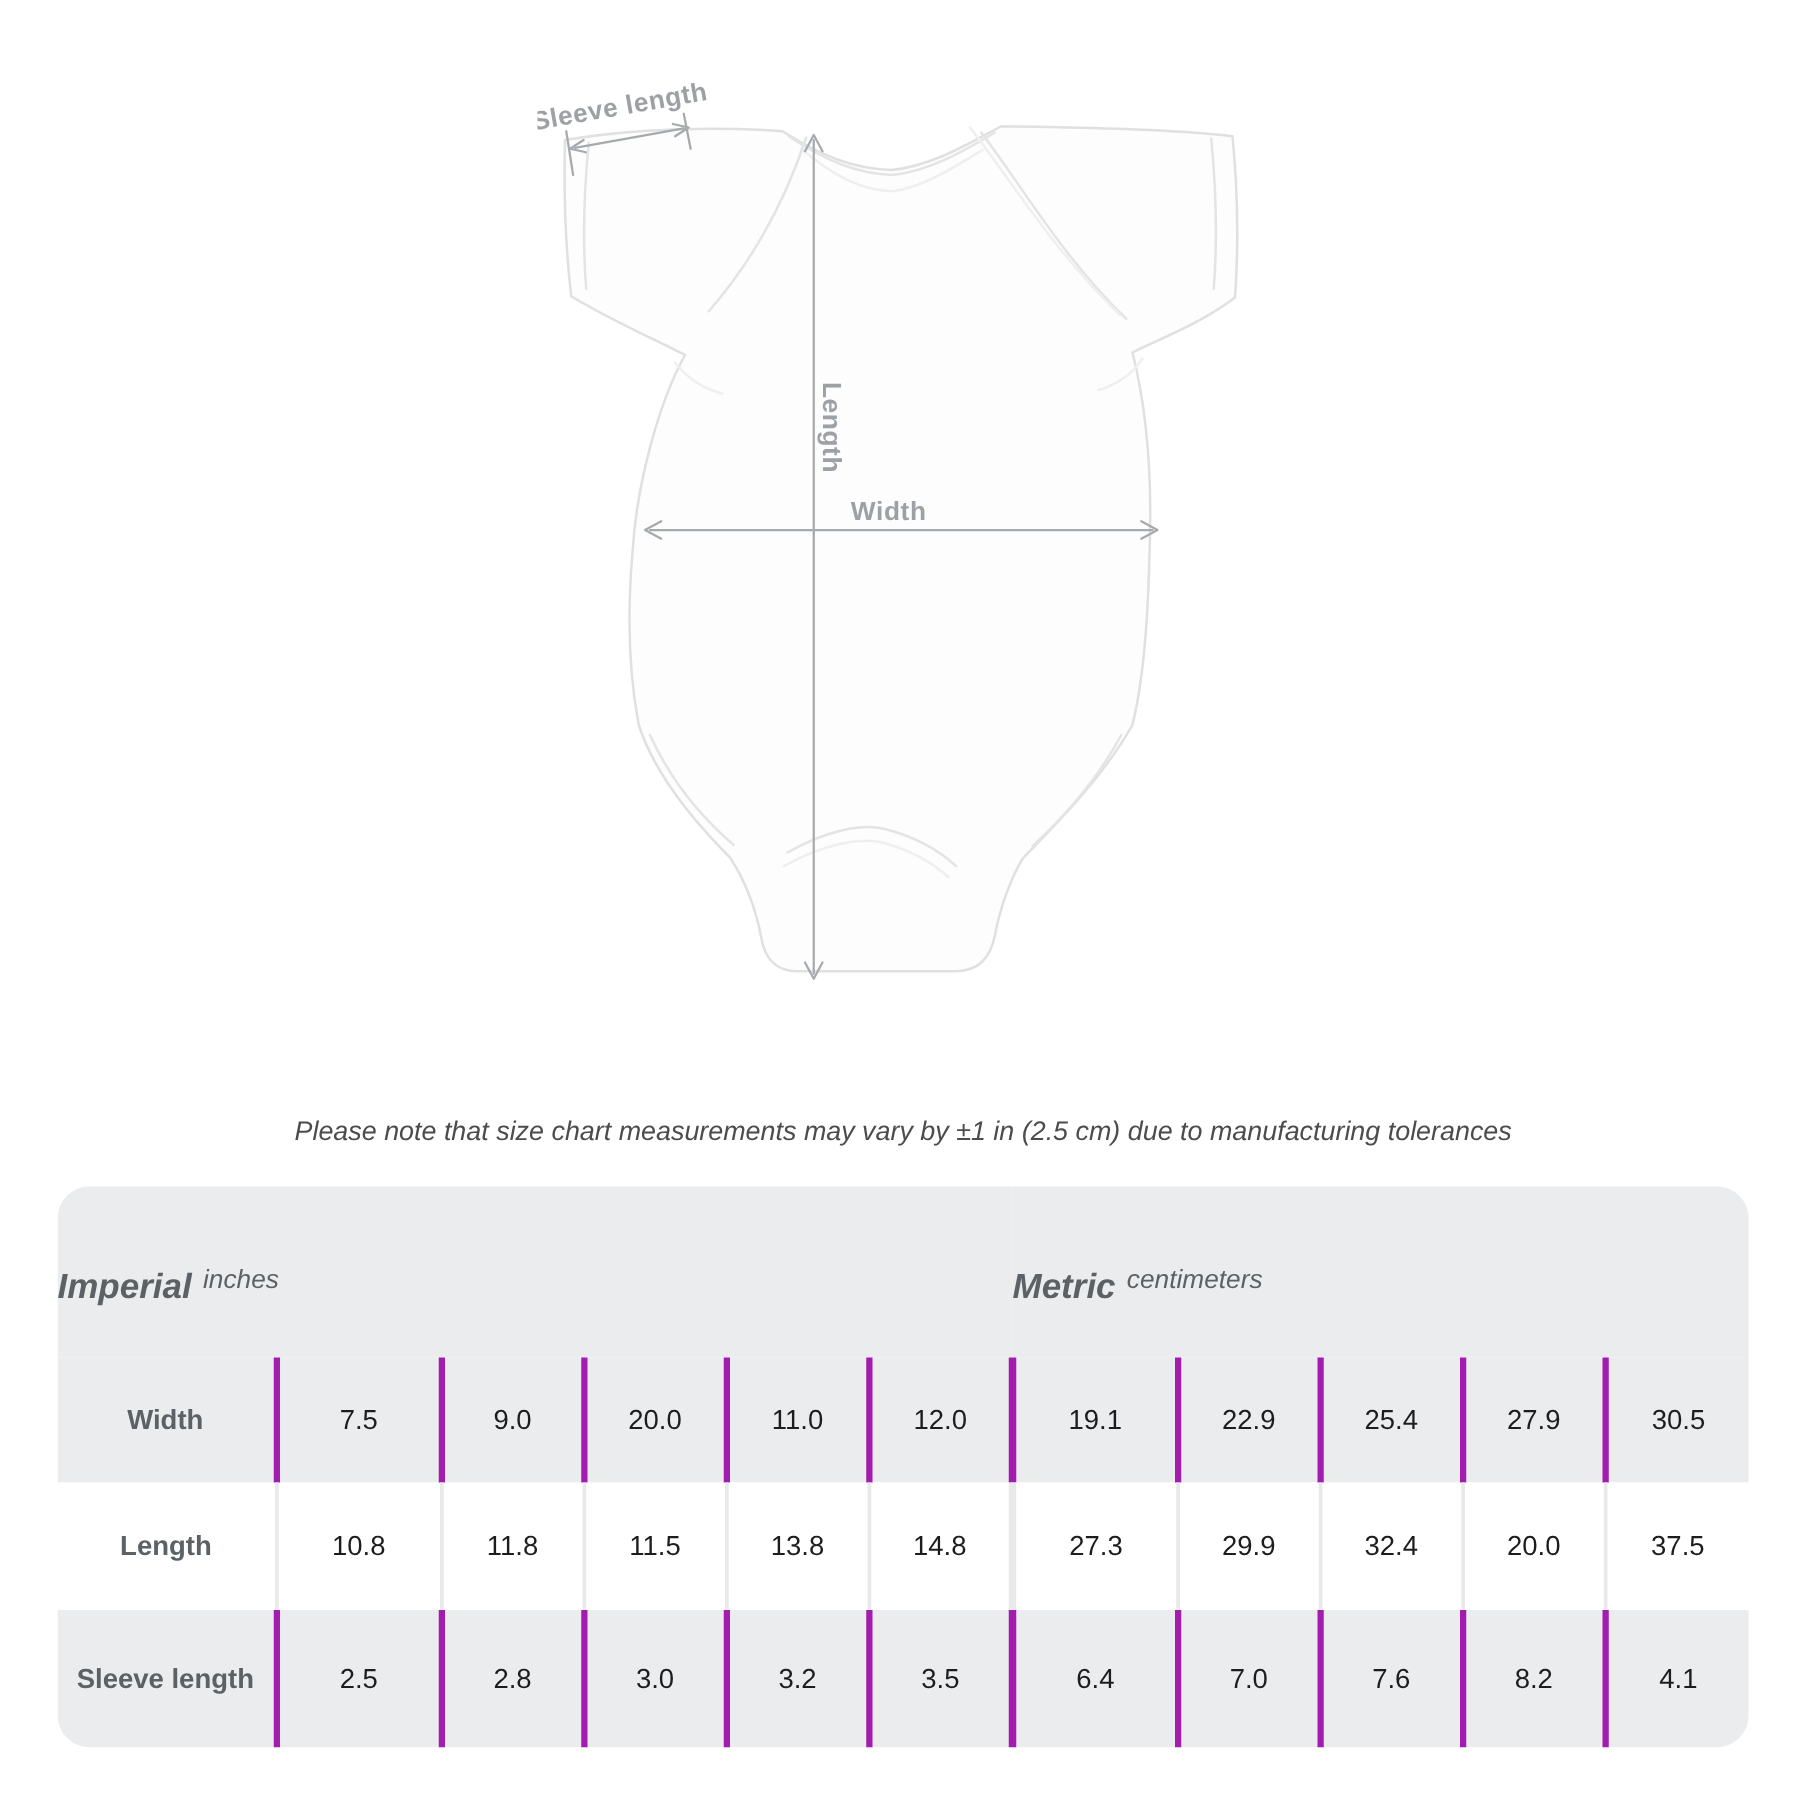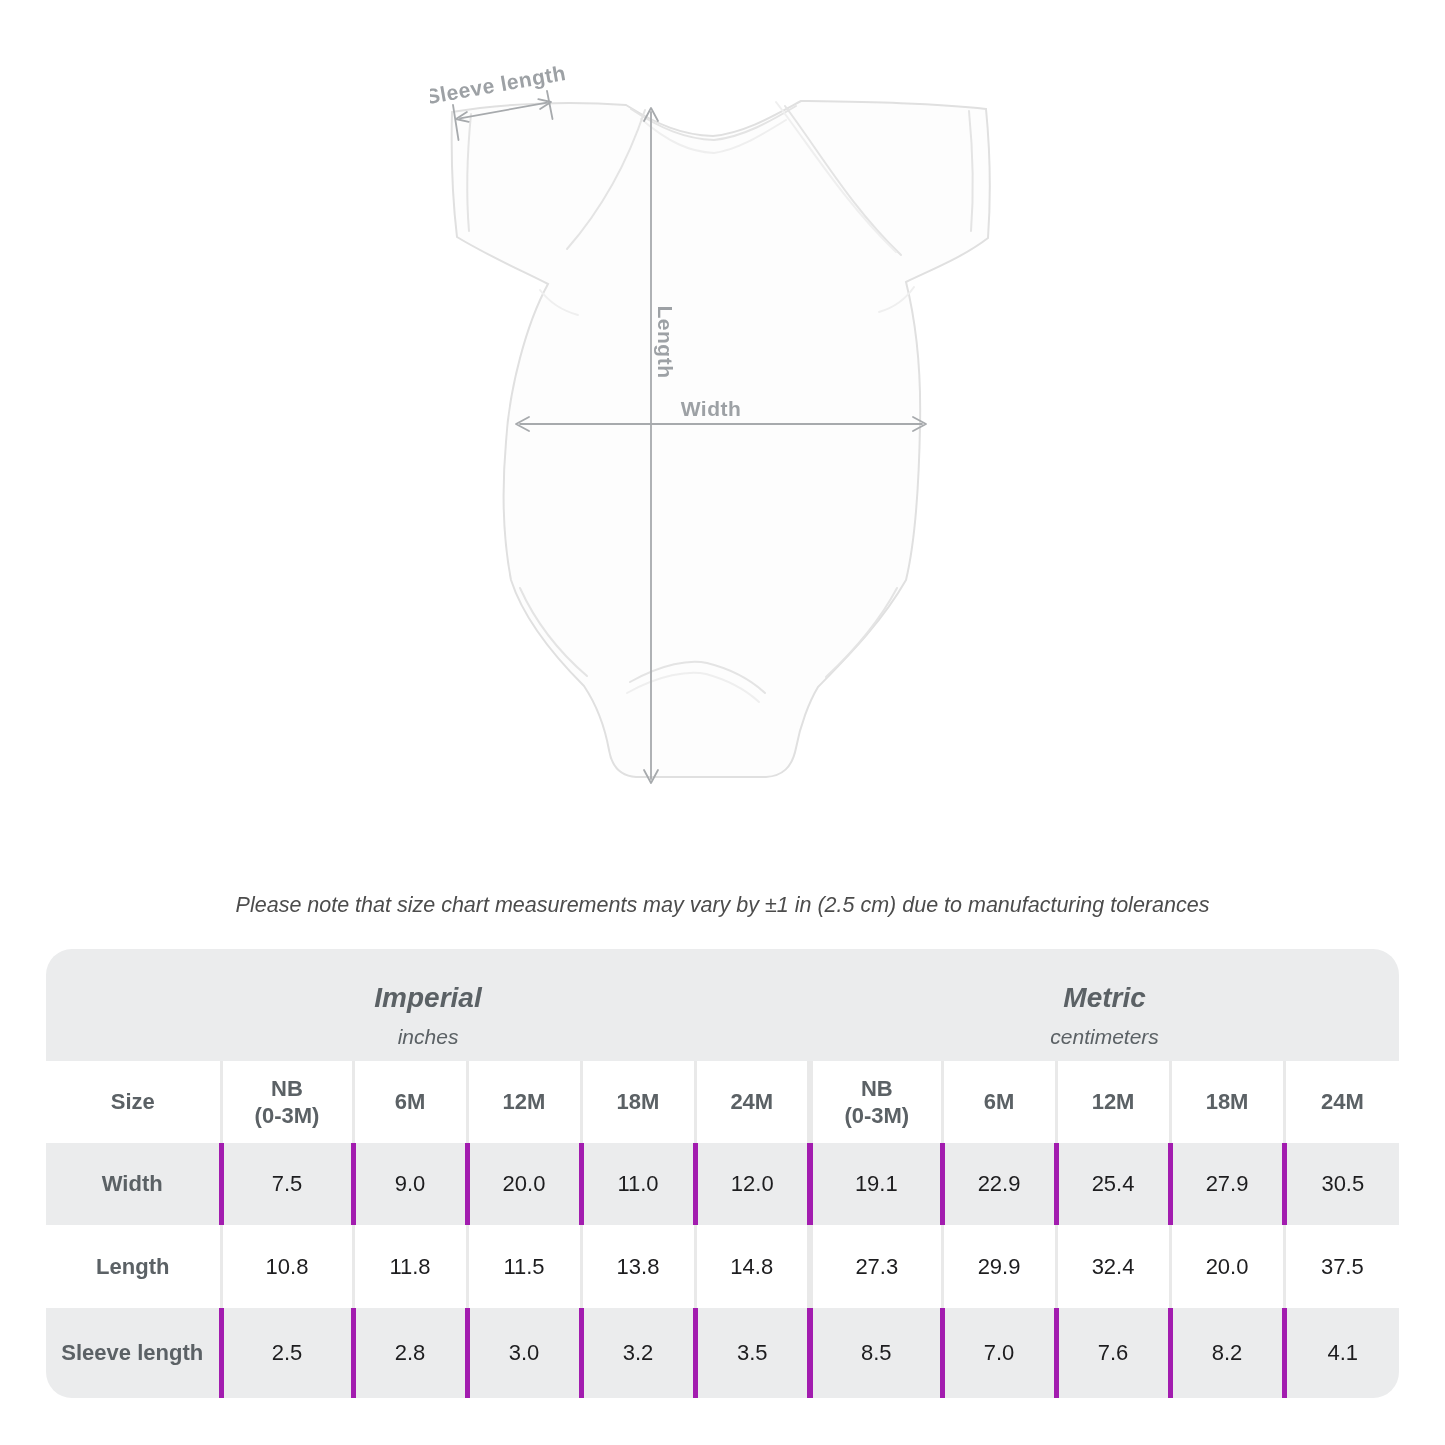--- a/index.html
+++ b/index.html
@@ -24,21 +24,21 @@
     border-radius:26px;overflow:hidden;}
   table.size-table{border-collapse:collapse;table-layout:fixed;width:1353px;height:449px;}
   .size-table td,.size-table th{padding:0;margin:0;text-align:center;vertical-align:middle;
     font-size:22px;line-height:1.25;}
   tr.r-band{height:112px;}
   tr.r-size{height:82px;}
   tr.r-width{height:82px;}
   tr.r-length{height:83px;}
   tr.r-sleeve{height:90px;}
   .band-cell{background:#ebeced;vertical-align:top;}
-  .band-inner{padding-top:21px;display:flex;flex-direction:column;align-items:center;gap:9px;}
+  .band-inner{padding-top:21px;display:flex;flex-direction:row;align-items:flex-start;gap:9px;}
   .band-title{font-size:28px;font-weight:bold;font-style:italic;color:#5b6165;}
   .band-unit{font-size:21px;font-style:italic;color:#5b6165;}
   .hdr{font-weight:bold;color:#5b6165;background:#ffffff;white-space:pre-line;}
   .rowlab{font-weight:bold;color:#5b6165;}
   .val{color:#1d1d1f;}
   tr.gray-row td{background:#ebeced;}
   tr.white-row td,tr.white-row th{background:#ffffff;}
   
   tr.white-row th + th, tr.white-row td + td,
   tr.white-row th + td, tr.white-row td + th{border-left:3px solid #e9e9e9;}
@@ -139,35 +139,20 @@
             <span class="band-unit">inches</span>
           </div>
         </td>
         <td class="band-cell" colspan="5">
           <div class="band-inner">
             <span class="band-title">Metric</span>
             <span class="band-unit">centimeters</span>
           </div>
         </td>
       </tr>
-      <tr class="r-size white-row">
-        <th class="hdr">Size</th>
-        <th class="hdr">NB
-(0-3M)</th>
-        <th class="hdr">6M</th>
-        <th class="hdr">12M</th>
-        <th class="hdr">18M</th>
-        <th class="hdr">24M</th>
-        <th class="hdr grp-div">NB
-(0-3M)</th>
-        <th class="hdr">6M</th>
-        <th class="hdr">12M</th>
-        <th class="hdr">18M</th>
-        <th class="hdr">24M</th>
-      </tr>
       <tr class="r-width gray-row">
         <td class="rowlab">Width</td>
         <td class="val">7.5</td>
         <td class="val">9.0</td>
         <td class="val">20.0</td>
         <td class="val">11.0</td>
         <td class="val">12.0</td>
         <td class="val grp-div">19.1</td>
         <td class="val">22.9</td>
         <td class="val">25.4</td>
@@ -187,21 +172,21 @@
         <td class="val">20.0</td>
         <td class="val">37.5</td>
       </tr>
       <tr class="r-sleeve gray-row">
         <td class="rowlab">Sleeve length</td>
         <td class="val">2.5</td>
         <td class="val">2.8</td>
         <td class="val">3.0</td>
         <td class="val">3.2</td>
         <td class="val">3.5</td>
-        <td class="val grp-div">8.5</td>
+        <td class="val grp-div">6.4</td>
         <td class="val">7.0</td>
         <td class="val">7.6</td>
         <td class="val">8.2</td>
         <td class="val">4.1</td>
       </tr>
     </tbody>
       </table>
   </div>
 
 </div>

